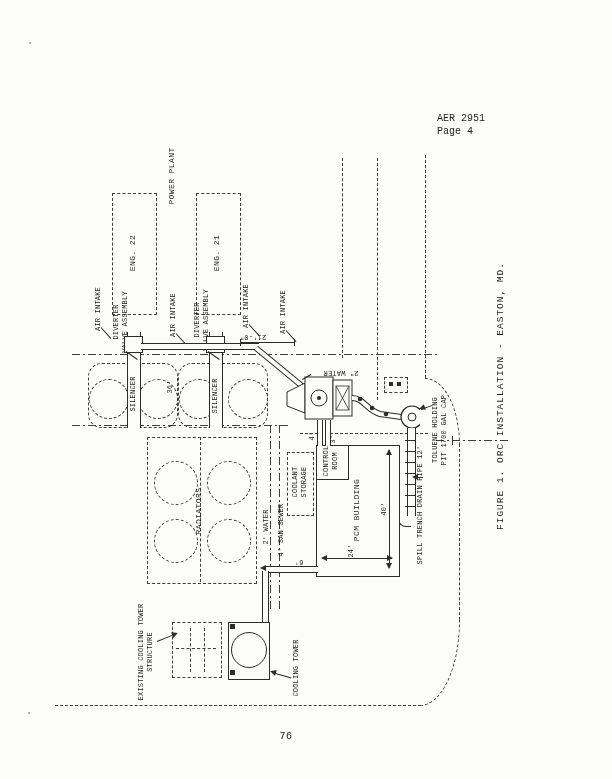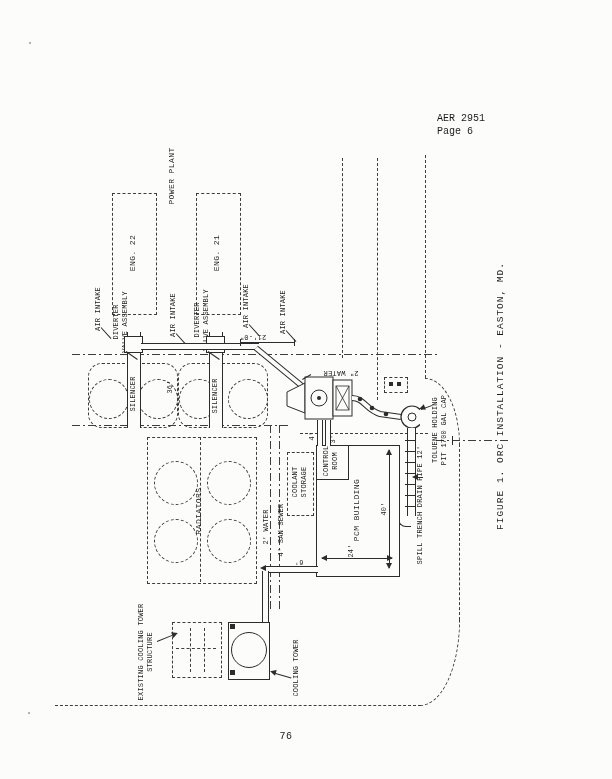--- a/index.html
+++ b/index.html
@@ -37,21 +37,21 @@
 </head>
 <body>
 
 <div id="sheet">
 
   <div class="speck" style="left:29px;top:42px;"></div>
   <div class="speck" style="left:28px;top:712px;"></div>
 
   <div class="abs" style="left:437px;top:112px;font-size:10px;line-height:1.3;">
     <div>AER 2951</div>
-    <div>Page 6</div>
+    <div>Page 4</div>
   </div>
 
   <div class="lbl" style="left:501px;top:396px;font-size:9.5px;letter-spacing:1px;">FIGURE 1.  ORC INSTALLATION - EASTON, MD.</div>
 
   <div class="lbl r0" style="left:286px;top:736px;font-size:10px;">76</div>
 
   <div class="vdash" style="left:342px;top:158px;height:200px;"></div>
   <div class="vdash" style="left:377px;top:158px;height:242px;"></div>
   <div class="vdash" style="left:425px;top:155px;height:223px;"></div>
   <div class="abs" style="left:425px;top:378px;width:34px;height:66px;border-top:1px dashed #3d3d3d;border-right:1px dashed #3d3d3d;border-top-right-radius:100% 100%;"></div>

